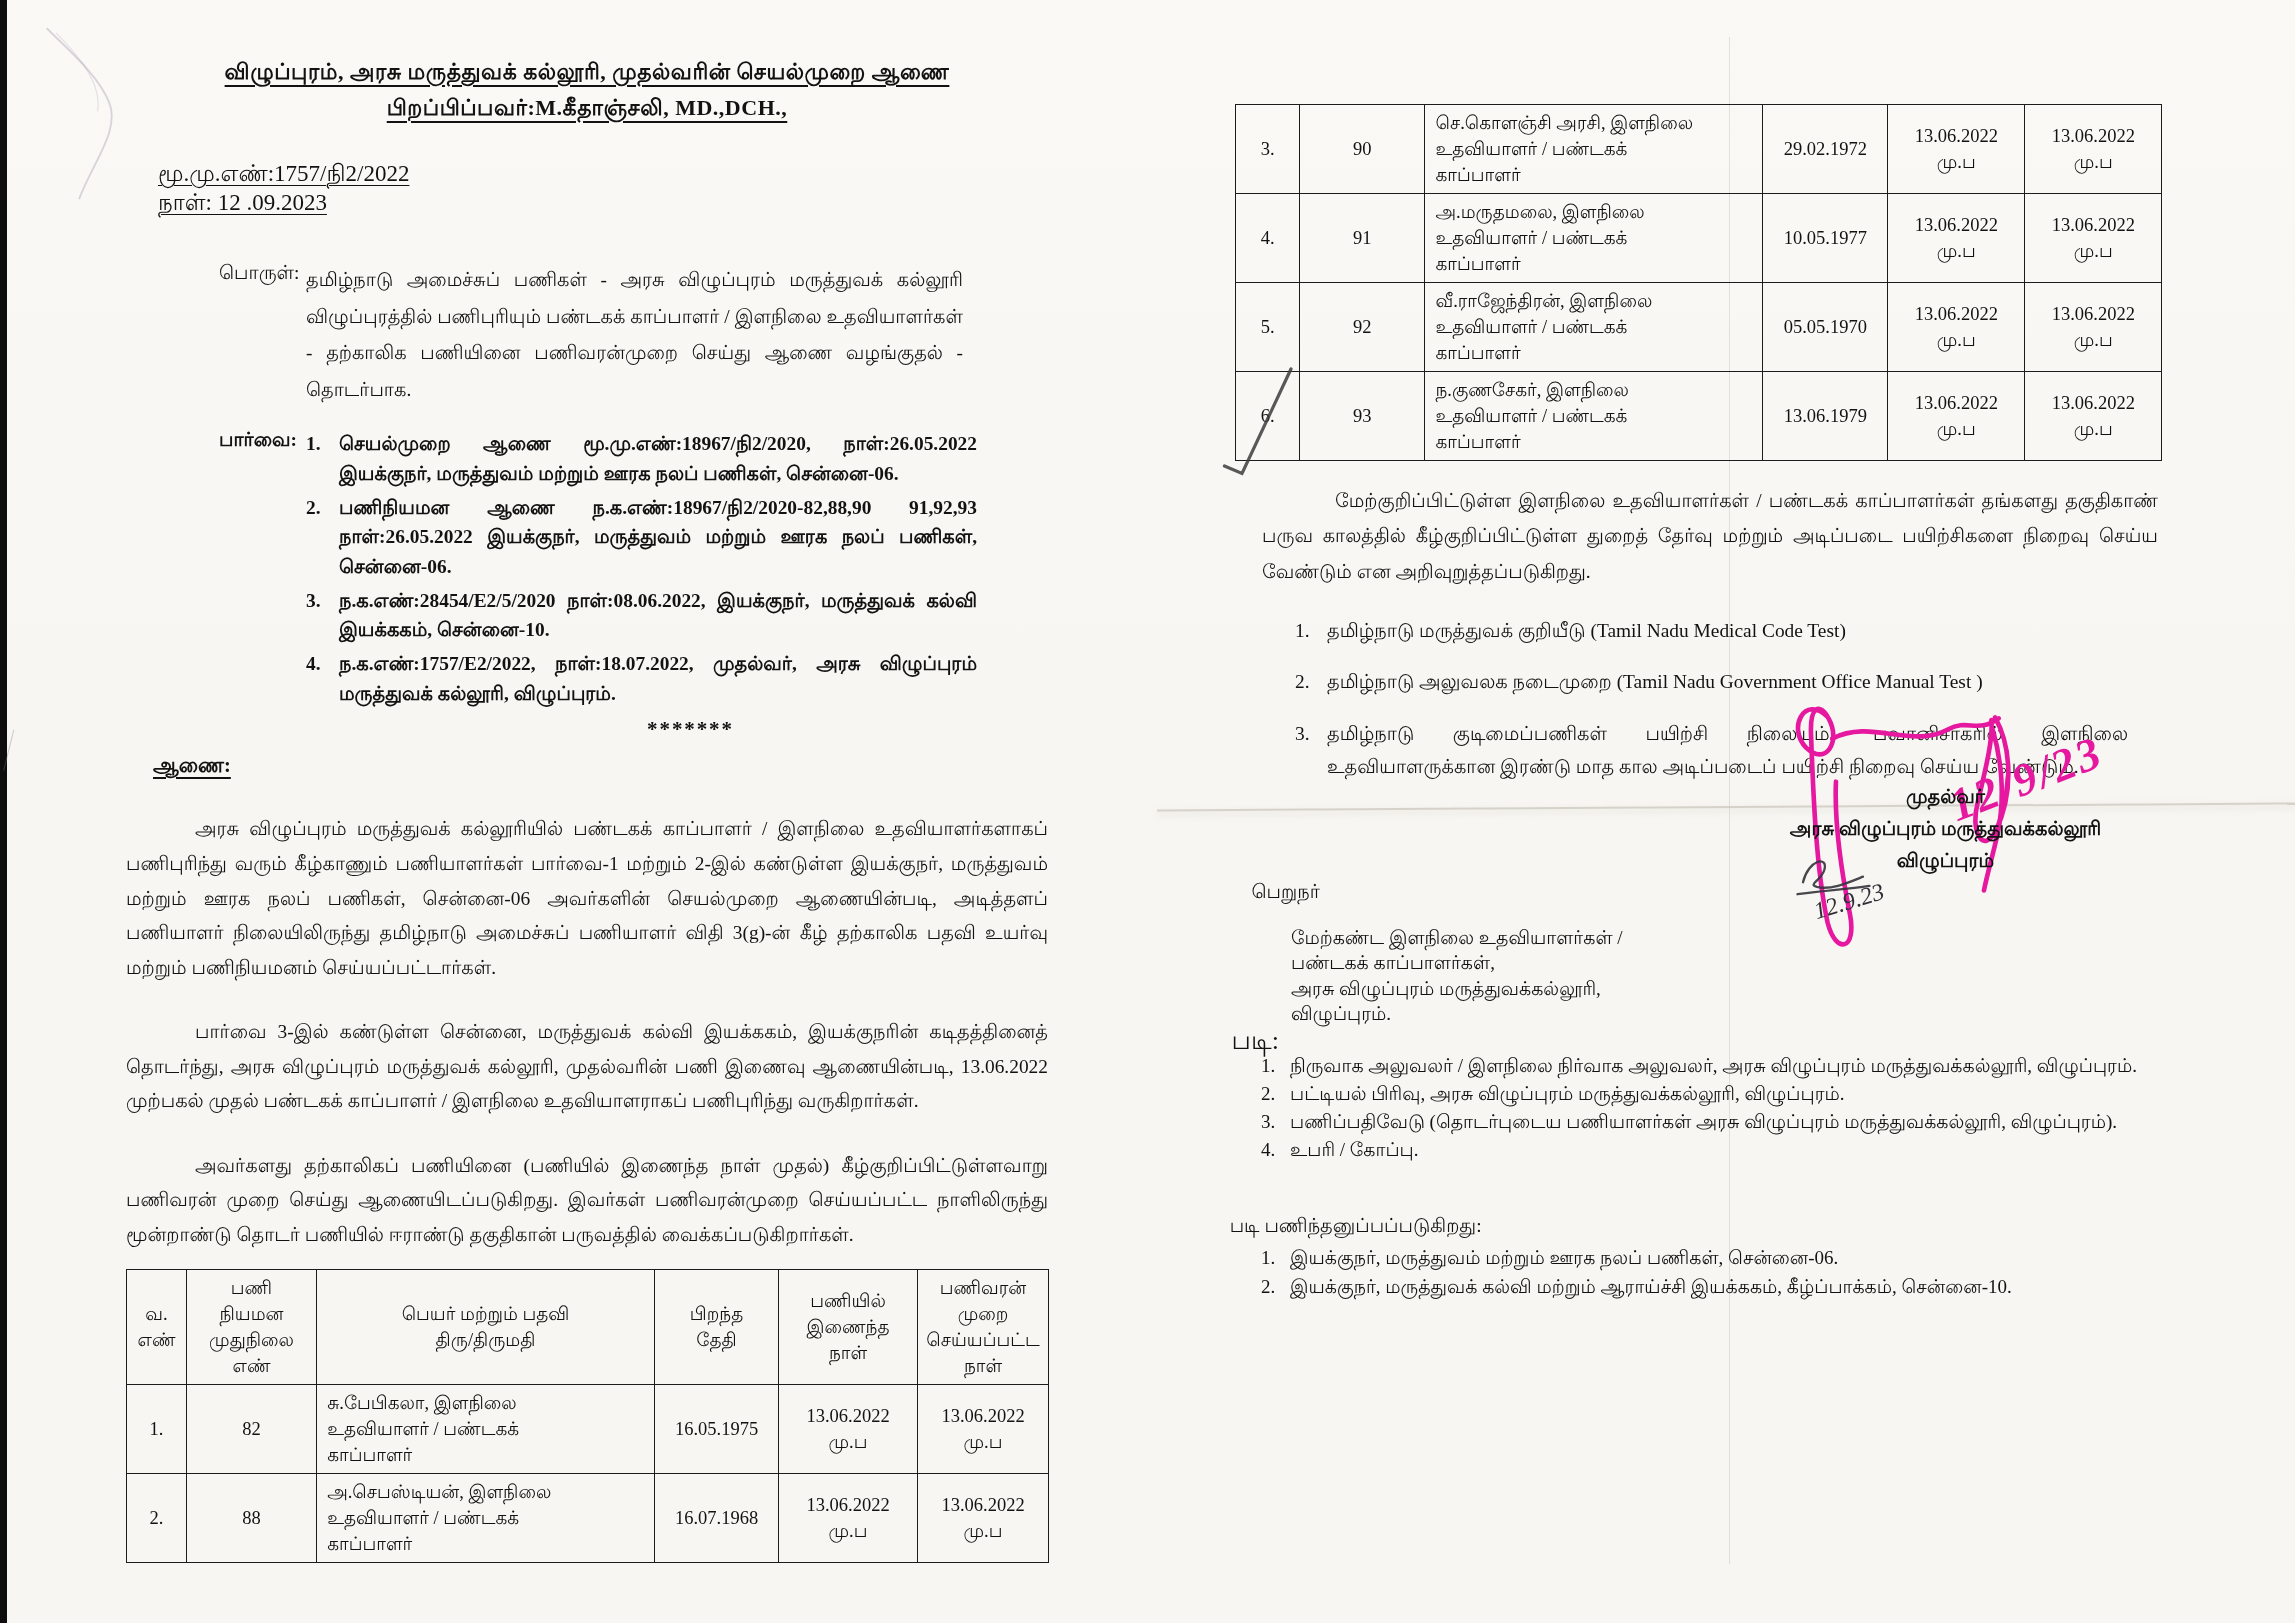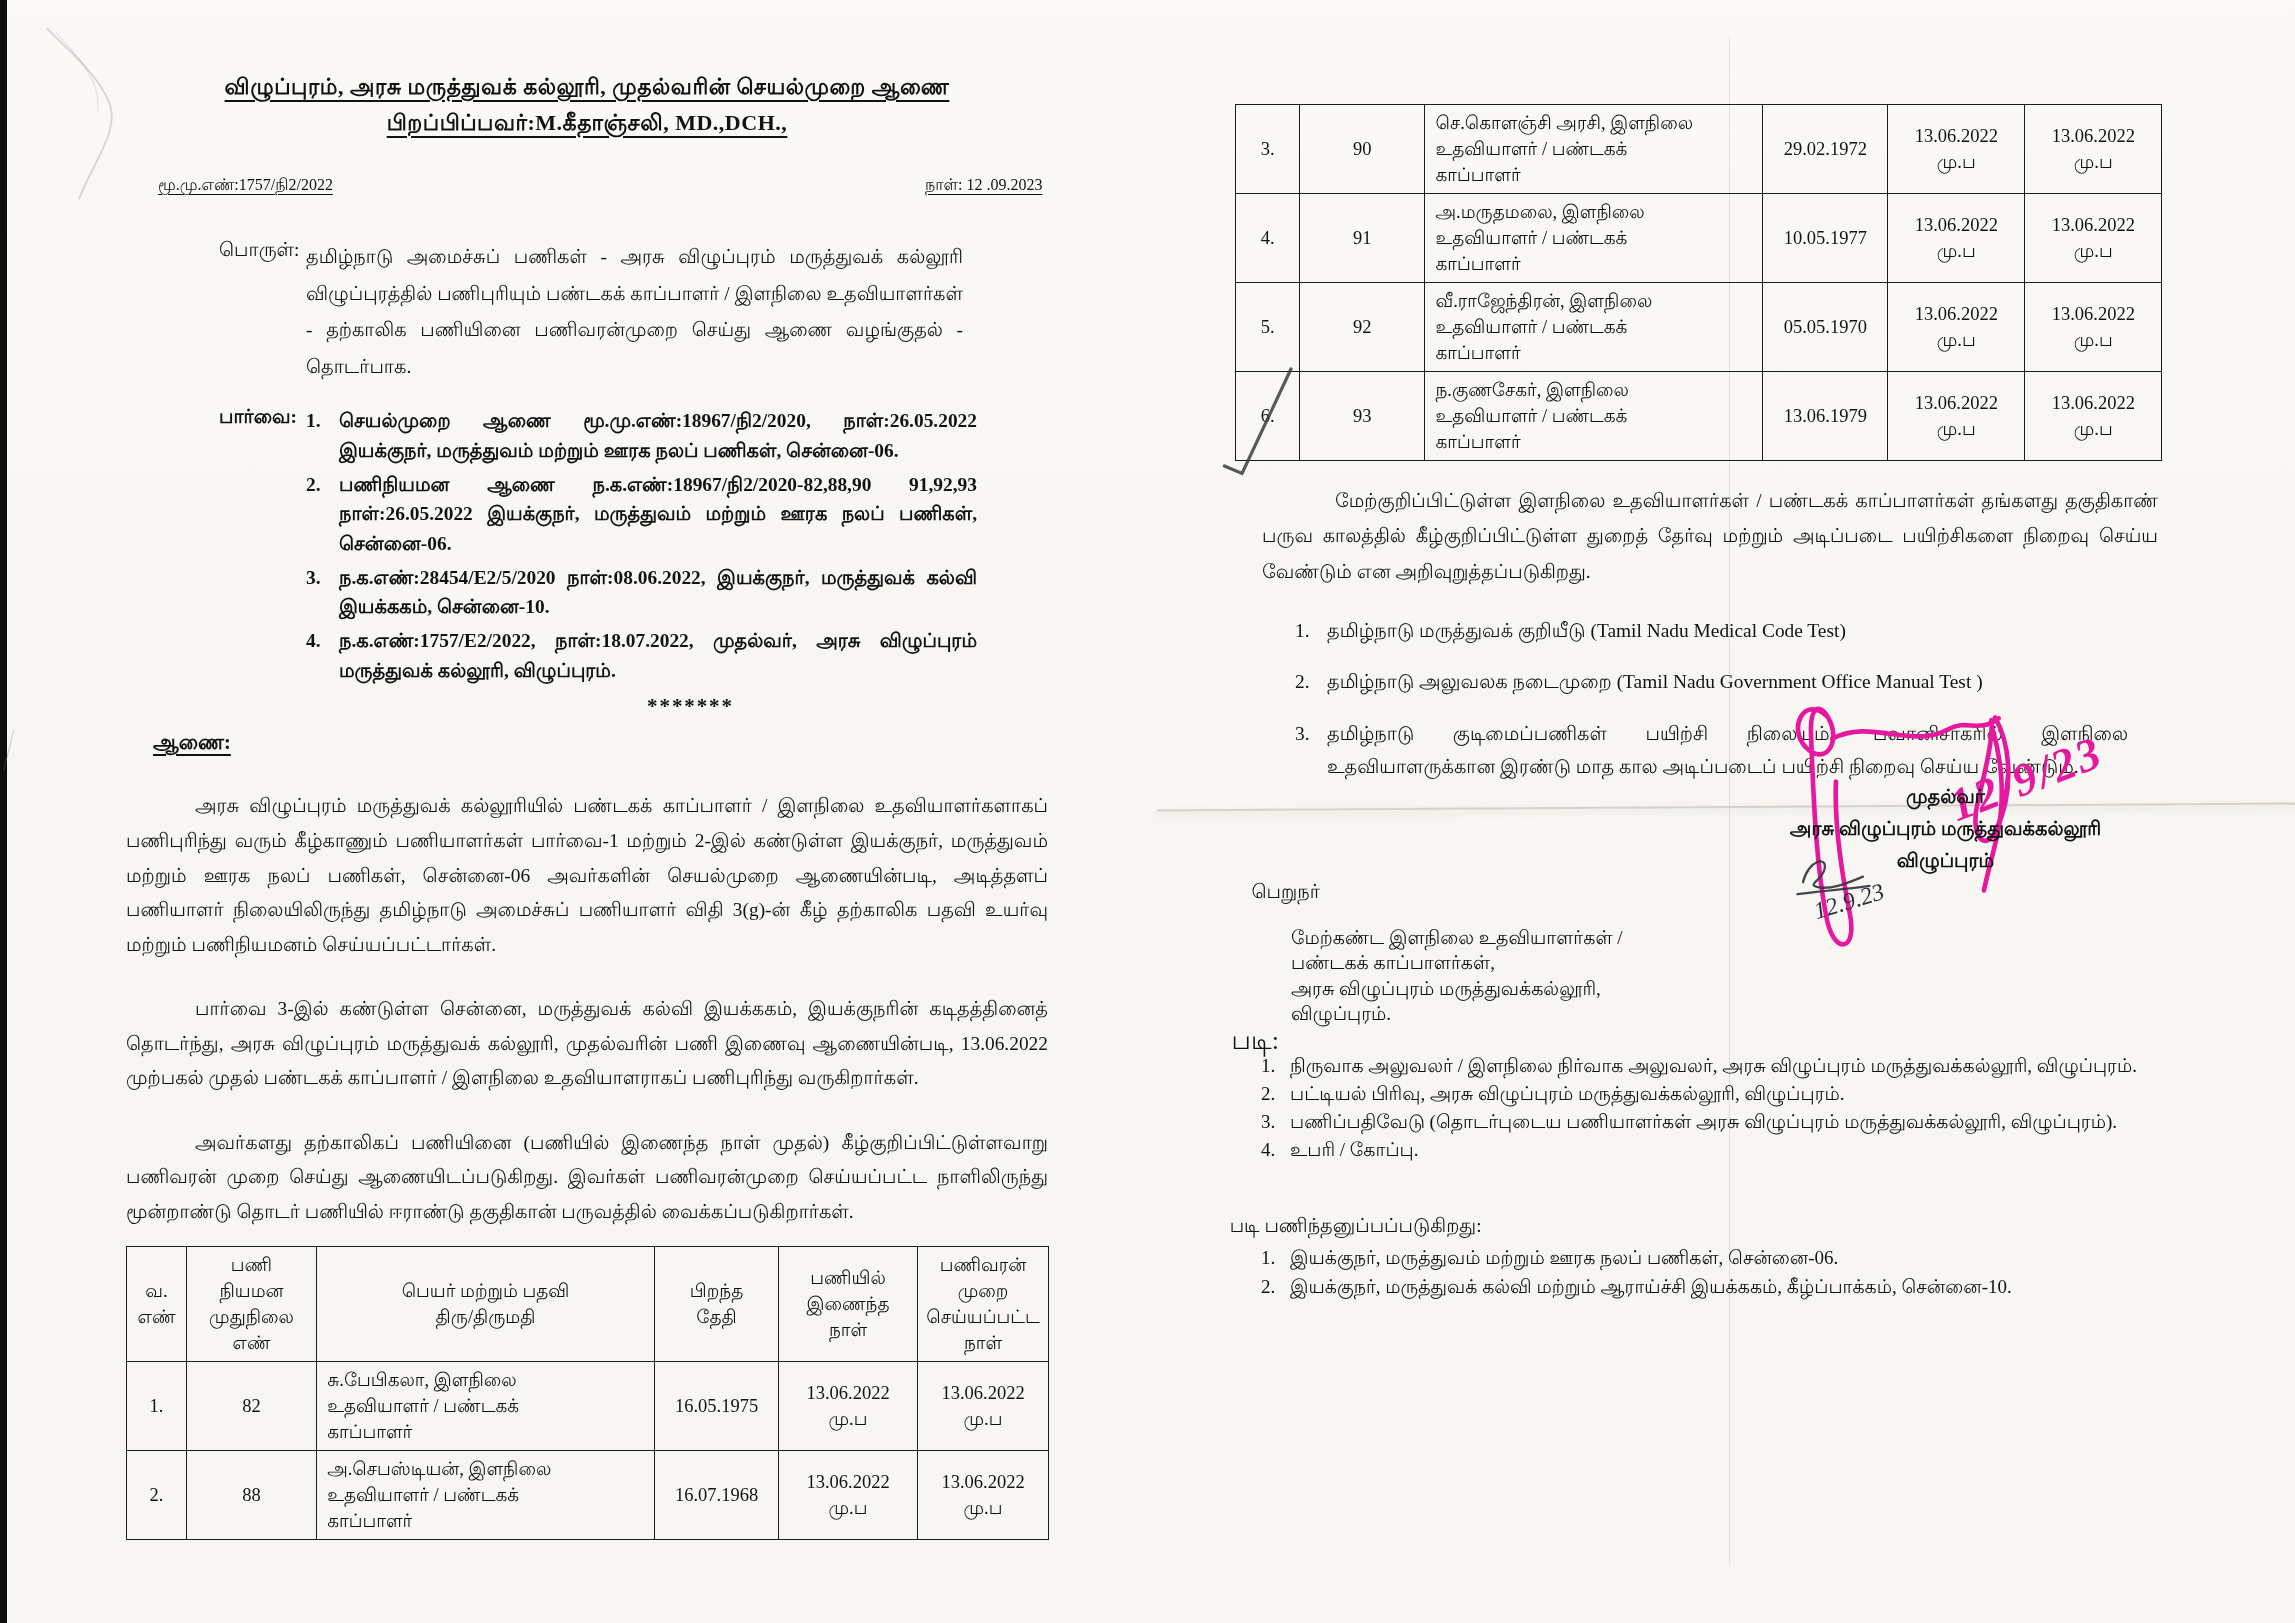--- a/index.html
+++ b/index.html
@@ -20,33 +20,33 @@
   .crease-h{
     position:absolute;left:1157px;top:806px;width:1138px;height:2.3px;
     background:rgba(186,181,170,0.55);transform:rotate(-0.35deg);
     box-shadow:0 2.8px 6.5px rgba(205,200,190,0.5);
   }
   .crease-v{
     position:absolute;left:1729px;top:37px;width:1.4px;height:1527px;
     background:rgba(198,193,183,0.45);
   }
   .page{position:absolute;}
-  .page-left{left:126px;top:69px;width:922px;}
+  .page-left{left:126px;top:54px;width:922px;}
   .page-right{left:1226px;top:104px;width:958px;height:1481px;}
 
   .doc-title{
     text-align:center;font-weight:bold;font-size:22px;line-height:1.62;
     letter-spacing:0.5px;
   }
   .doc-title .tline{
     text-decoration:underline;text-decoration-thickness:1.9px;text-underline-offset:5.6px;
   }
   .ref-line{
     display:flex;justify-content:space-between;margin-top:36px;
-    font-size:16px;padding:0 5.6px 0 32px;
+    font-size:23px;padding:0 5.6px 0 32px;flex-direction:column;
   }
   .ref-line span{text-decoration:underline;text-decoration-thickness:1.4px;text-underline-offset:4.2px;}
 
   .subject-row{display:flex;margin-top:43px;}
   .subject-row .lbl{width:87px;margin-left:93px;font-size:19.4px;flex:none;}
   .subject-row .txt{width:657px;font-size:19.4px;line-height:1.88;text-align:justify;}
 
   .reference-row{display:flex;margin-top:21px;font-weight:bold;}
   .reference-row .lbl{width:87px;margin-left:93px;font-size:19.4px;flex:none;}
   .ref-list{width:671px;}

